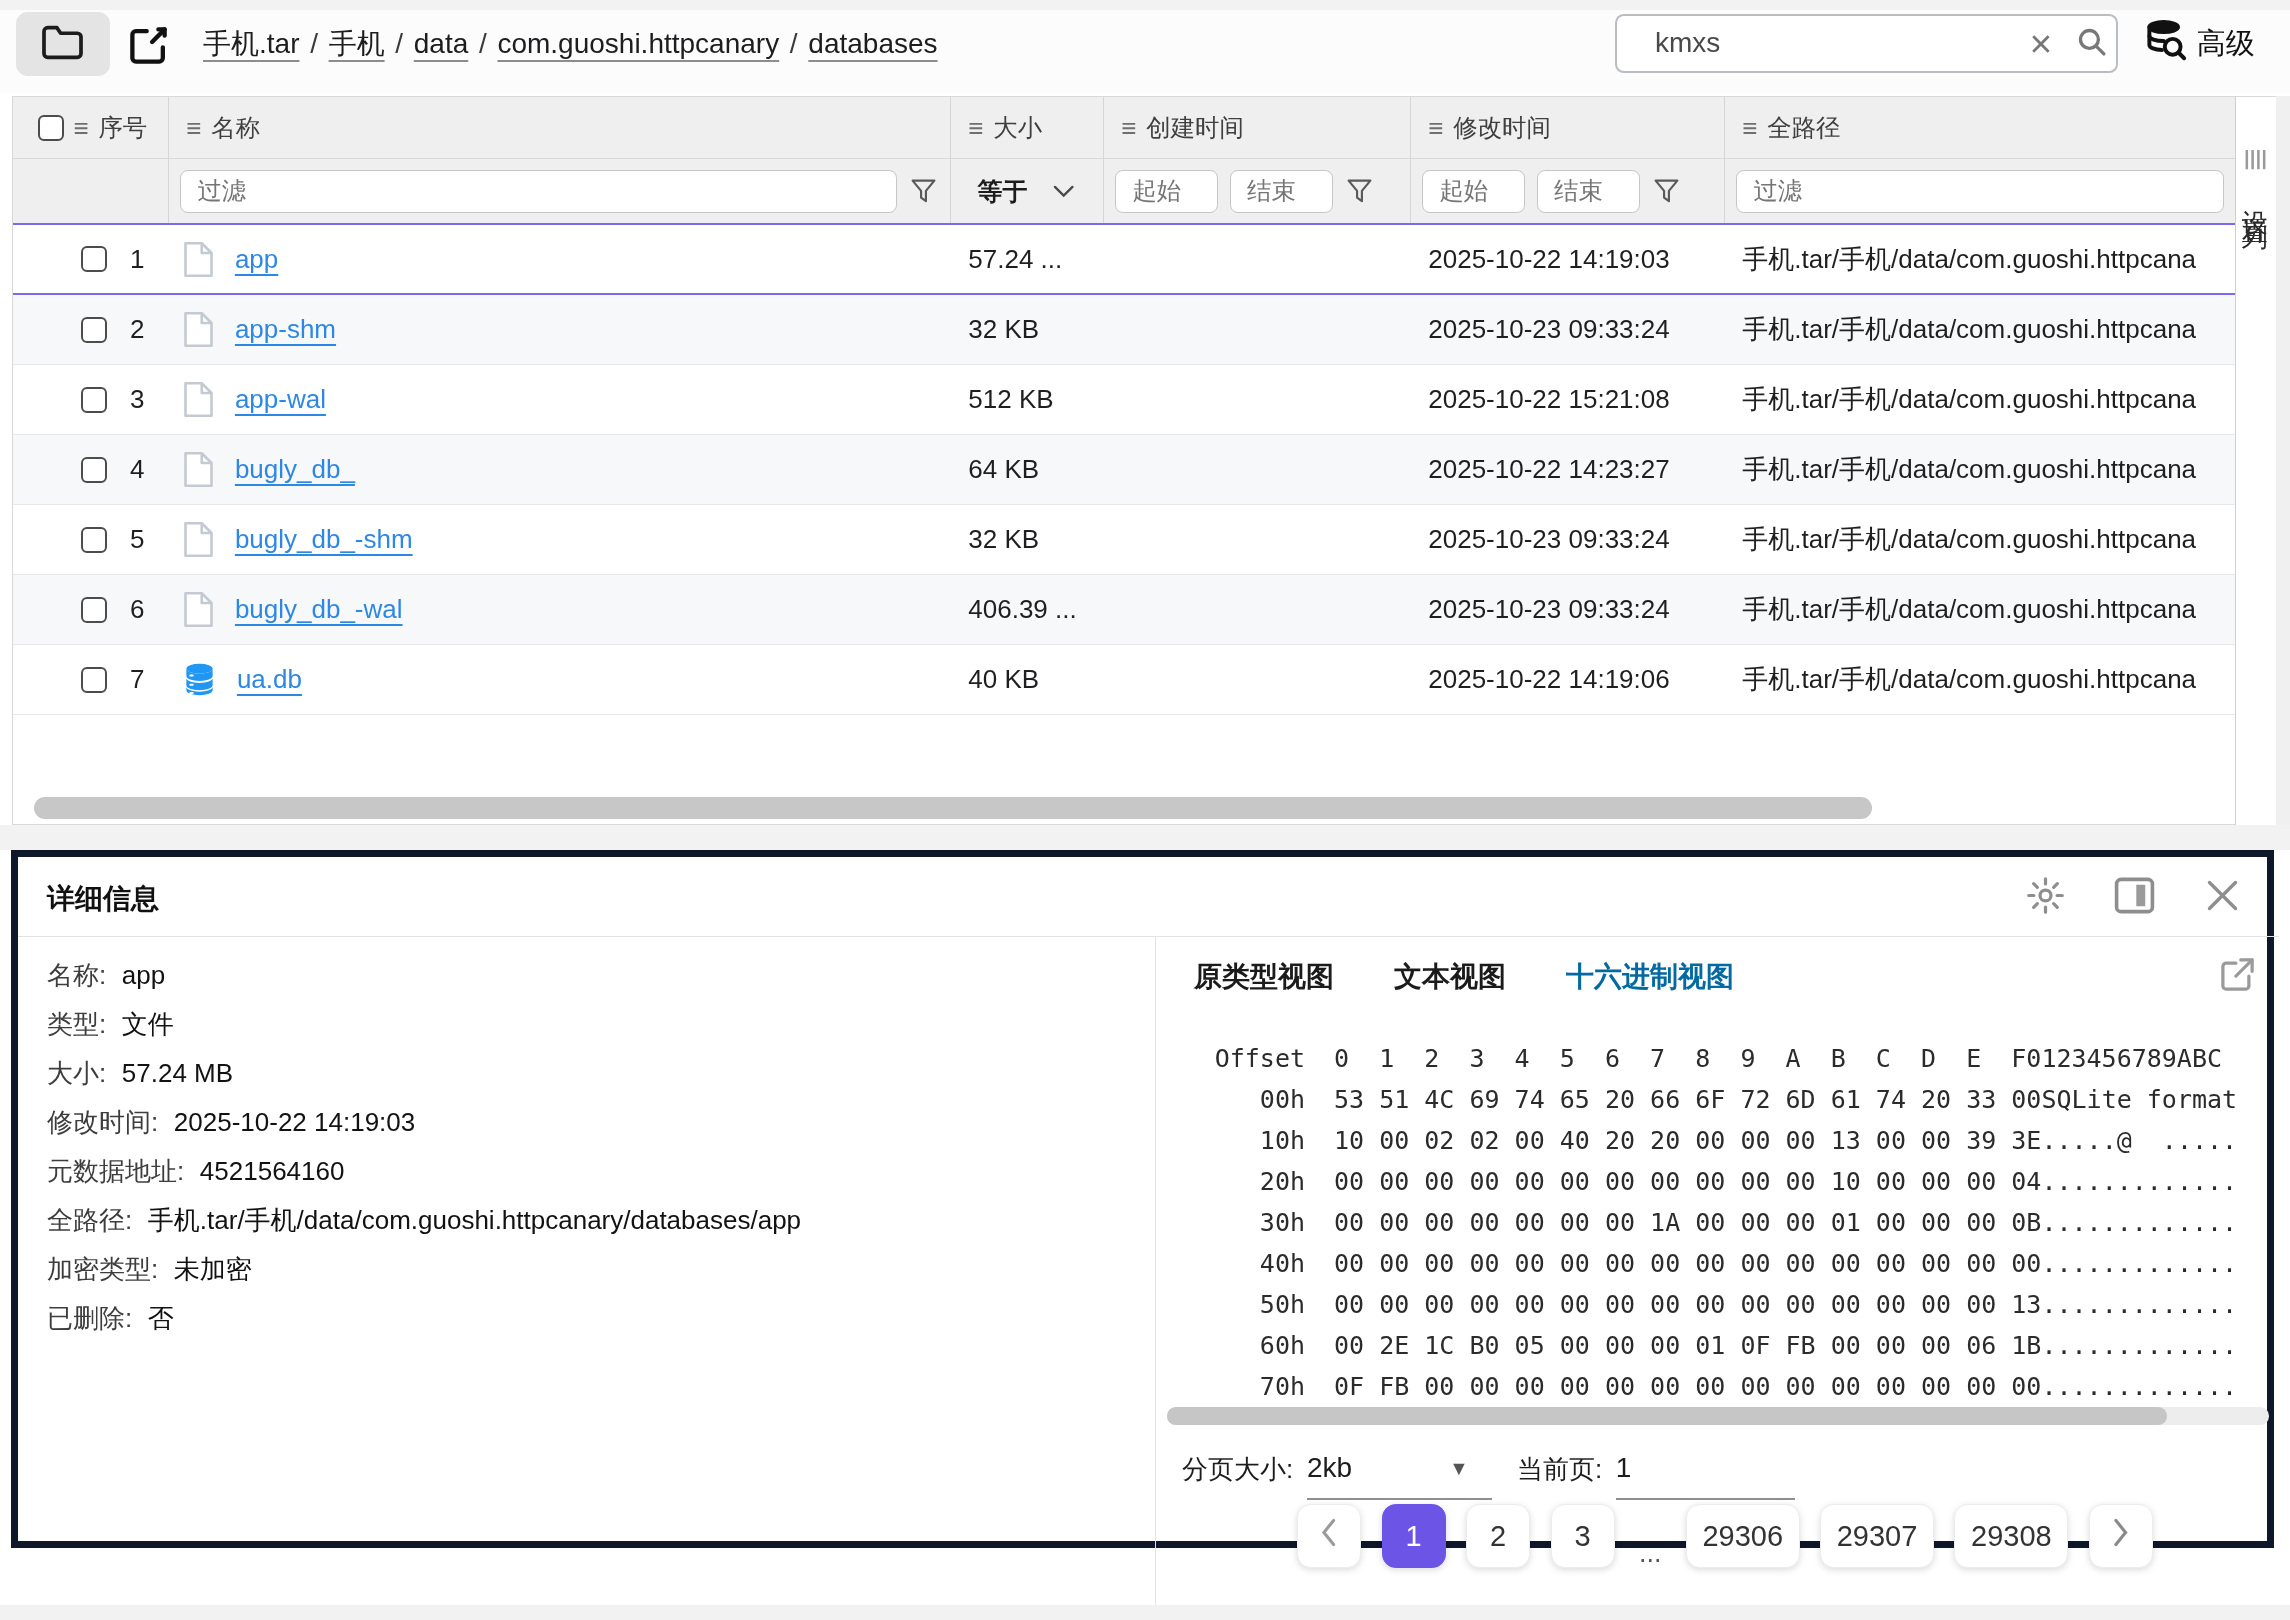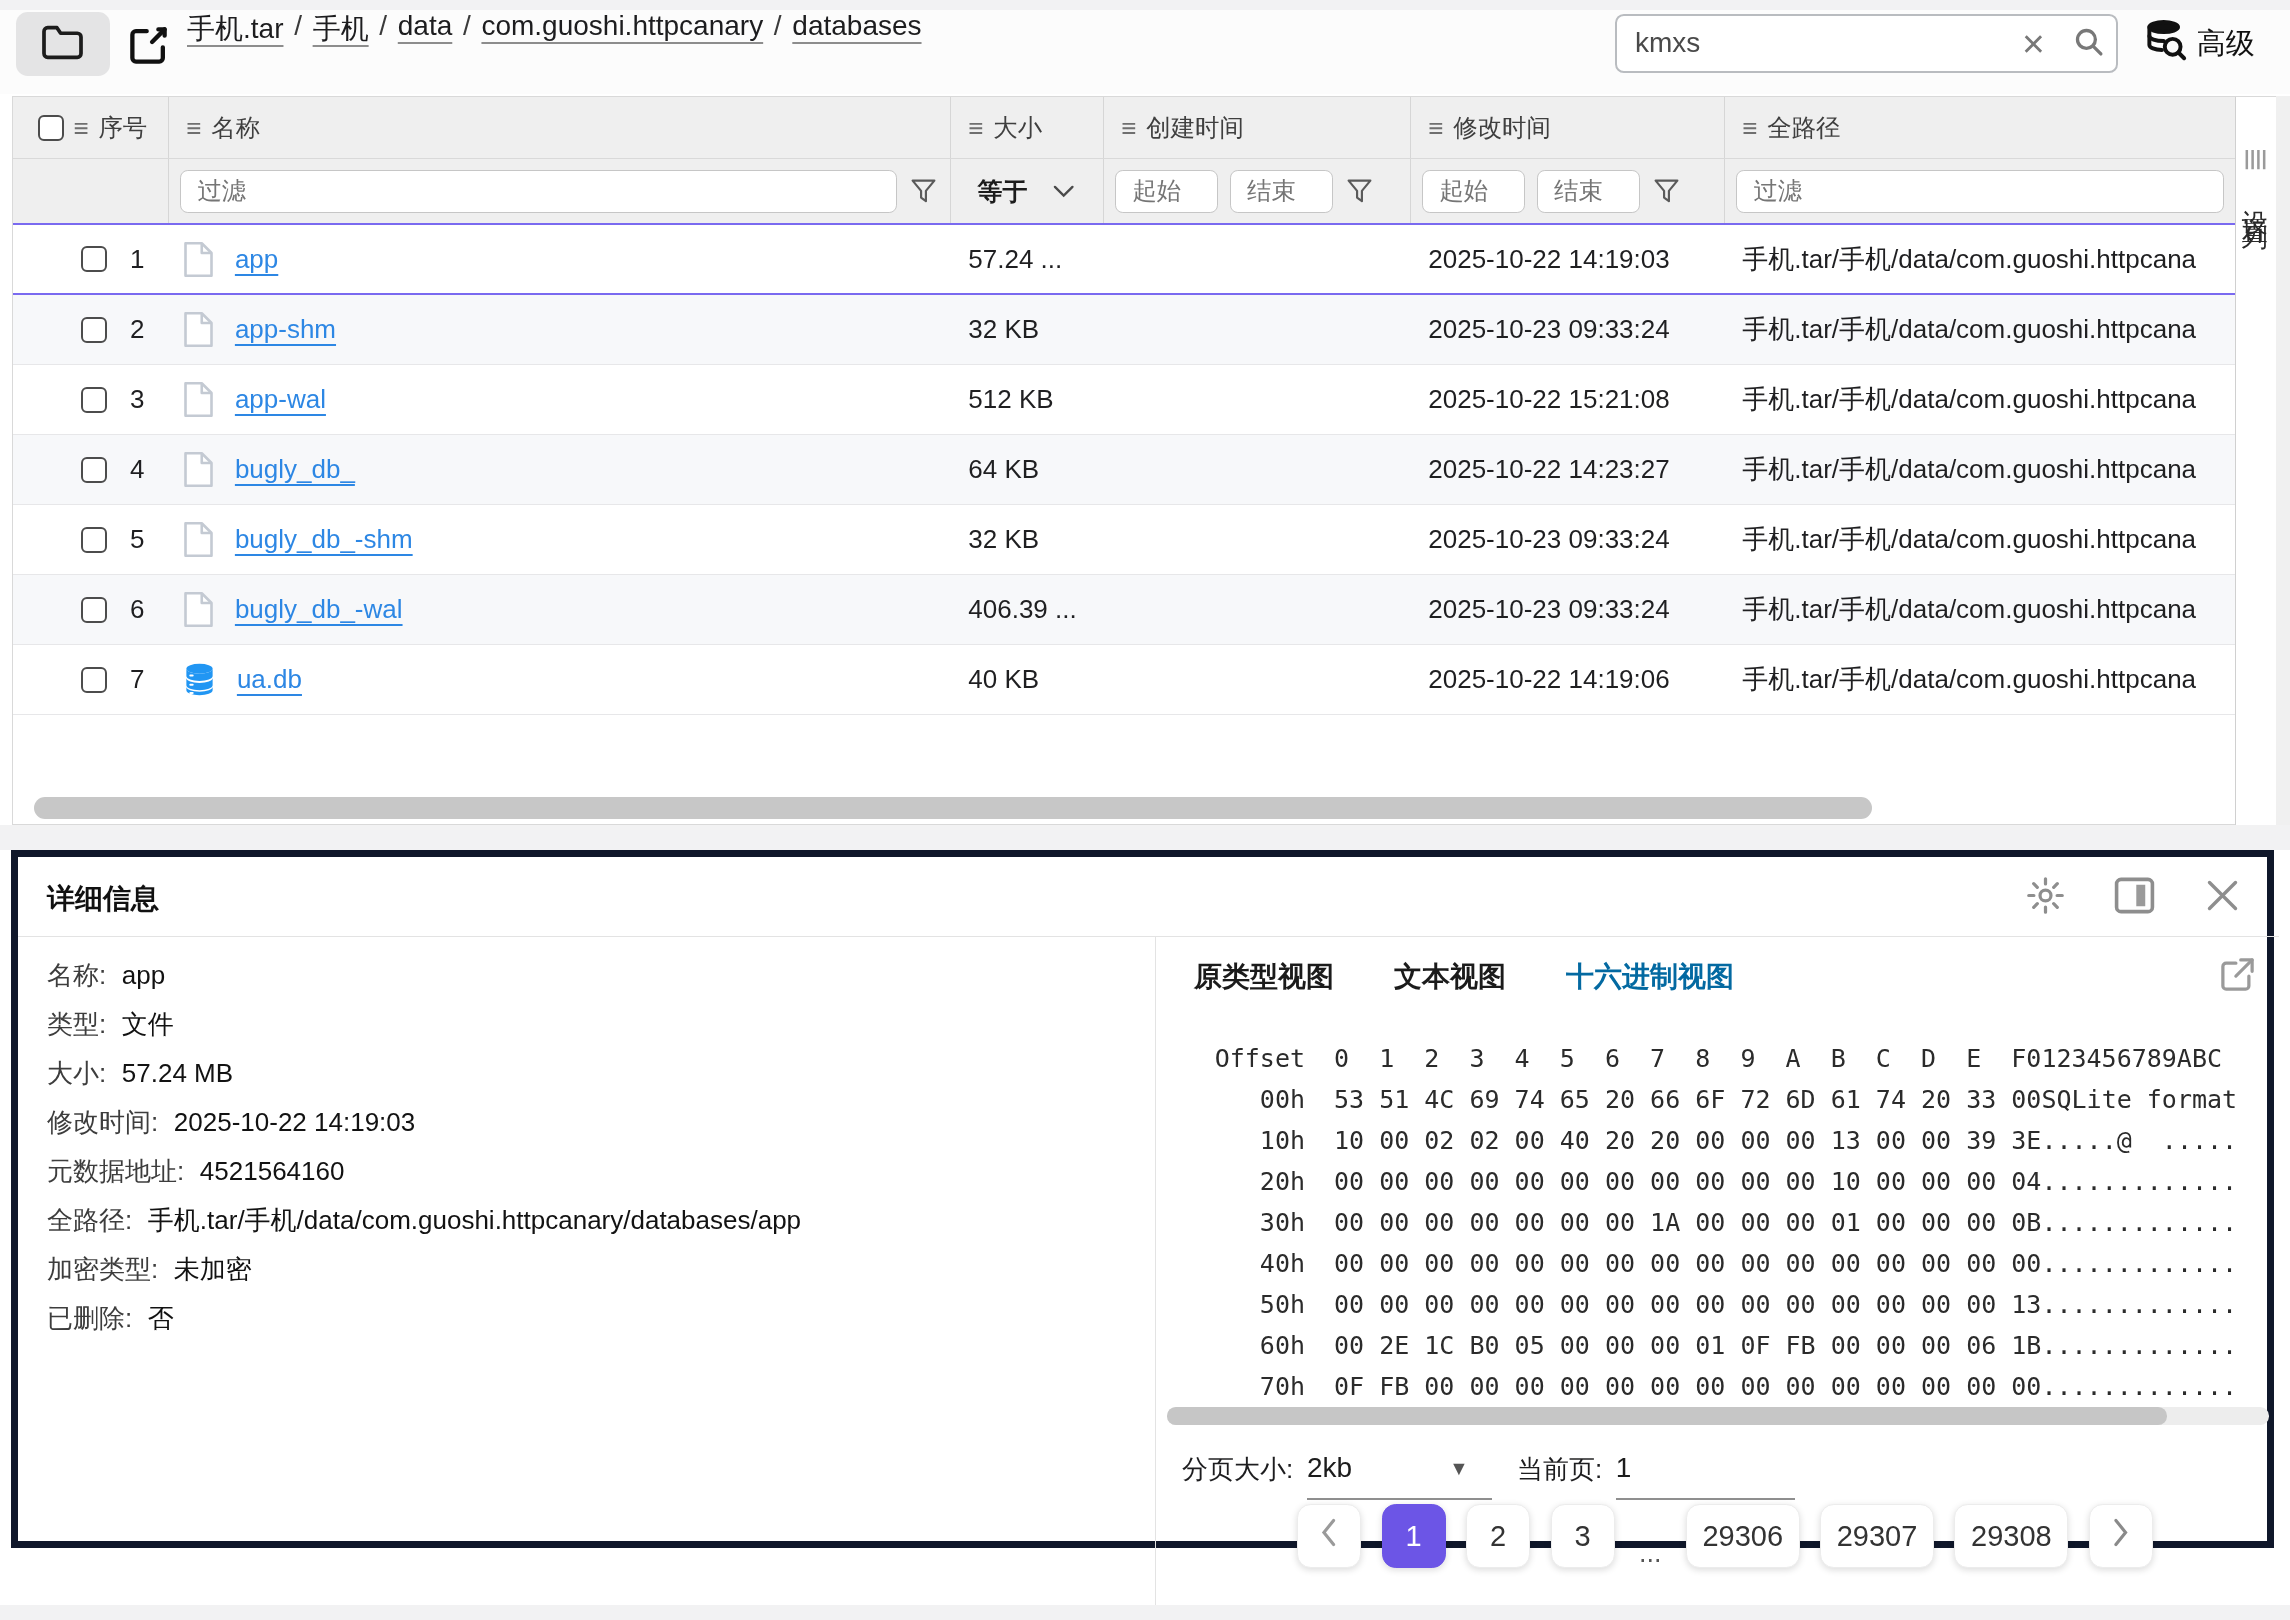--- a/index.html
+++ b/index.html
@@ -8,28 +8,28 @@
   .abs { position:absolute; }
   #canvas { position:relative; width:2291px; height:1621px; }
 
   
   #topstrip { left:0; top:0; width:2291px; height:9.8px; background:#f2f2f3; }
   #topbar { left:0; top:9.8px; width:2291px; height:84px; background:#fcfcfc; }
   #folder-btn { left:15.6px; top:2px; width:94px; height:64px; background:#e4e4e5; border:none;
     border-radius:11.7px; display:flex; align-items:center; justify-content:center; cursor:pointer; }
   #edit-btn { left:123px; top:11.7px; width:51px; height:51px; background:transparent; border:none;
     display:flex; align-items:center; justify-content:center; cursor:pointer; }
-  #breadcrumb { left:187px; top:0; height:68px; display:flex; font-size:28px; }
+  #breadcrumb { left:203px; top:0; height:68px; display:flex; align-items:center; font-size:28px; }
   #breadcrumb a { color:#1d1d1f; text-decoration:underline; text-decoration-color:#8d8d8d;
     text-underline-offset:6.8px; cursor:pointer; }
   #breadcrumb .sep { color:#3a3a3a; padding:0 10.7px; }
   #search-box { left:1615px; top:3.9px; width:503px; height:59px; border:2px solid #b9bcc0;
     border-radius:8.8px; background:#fff; display:flex; align-items:center; }
   #search-input { flex:1; border:none; outline:none; font-size:28px; color:#4a4a4a;
-    padding-left:18px; background:transparent; font-family:inherit; }
+    padding-left:38px; background:transparent; font-family:inherit; }
   .sbtn { width:55px; height:55px; border:none; background:transparent; display:flex;
     align-items:center; justify-content:center; cursor:pointer; }
   #adv-btn { left:2144px; top:5.9px; height:57px; display:flex; align-items:center; gap:9.8px;
     background:transparent; border:none; font-size:29px; color:#111; cursor:pointer; }
 
   
   #table-wrap { left:11.7px; top:96px; width:2265px; height:729px; background:#fff;
     border:1px solid #d9d9d9; }
   .cols { display:grid; grid-template-columns:156px 782px 153px 307px 314px 511px; }
   #thead { height:62px; background:#efefef; border-bottom:1px solid #d9d9d9; }

